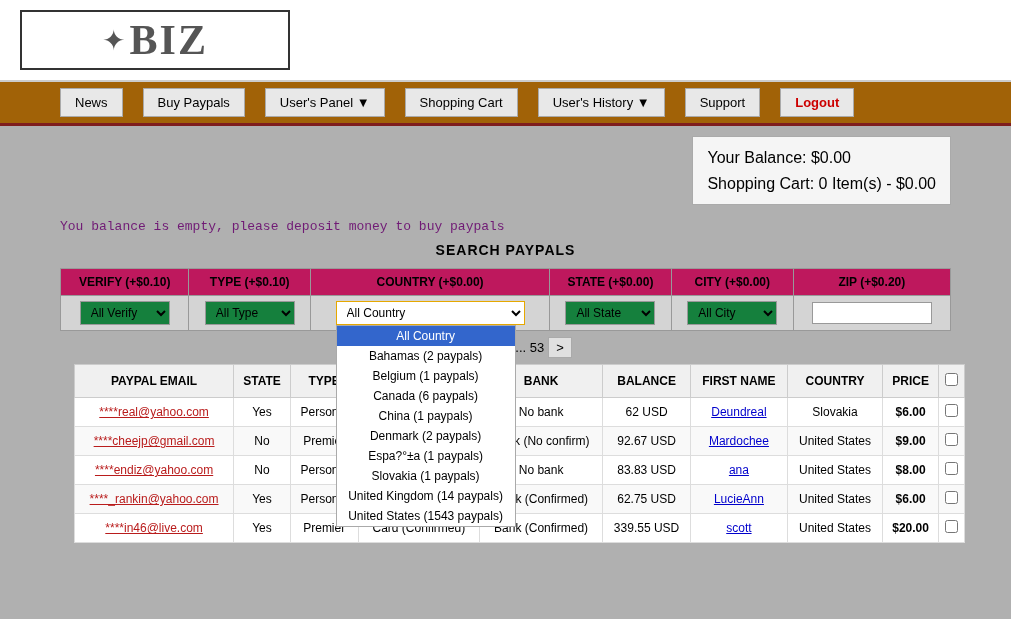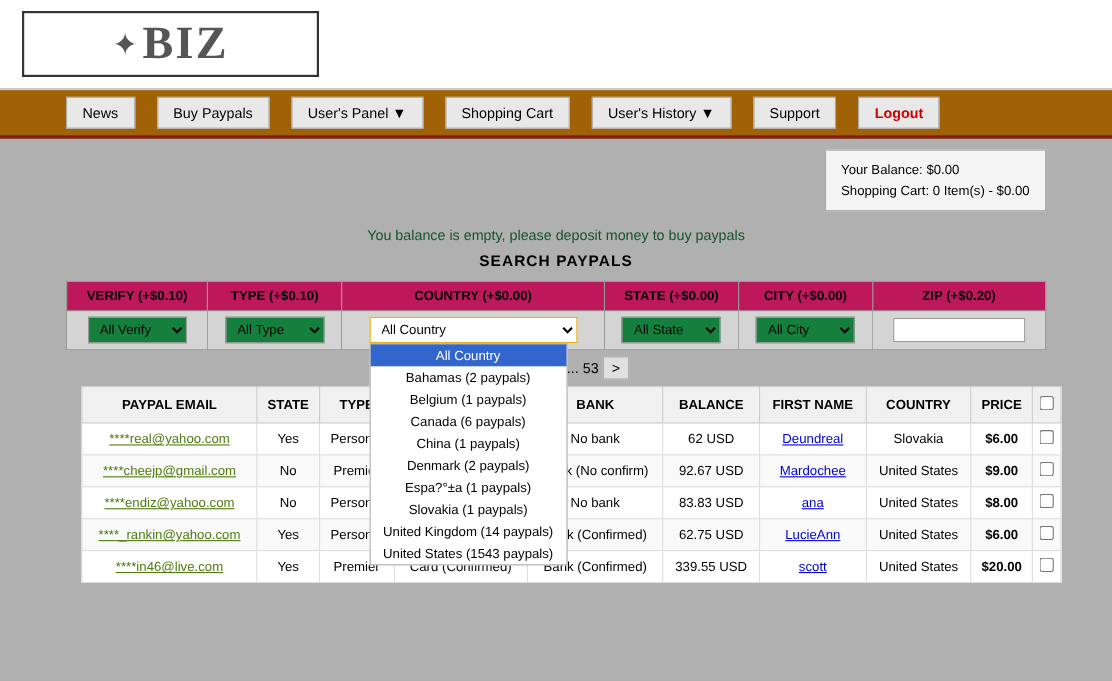--- a/index.html
+++ b/index.html
@@ -60,32 +60,32 @@
     
     .balance-area {
       display: flex;
       justify-content: flex-end;
       padding: 10px 60px 4px;
     }
     .balance-box {
       background: #f5f5f5;
       border: 1px solid #aaa;
       padding: 8px 14px;
-      font-size: 12px;
+      font-size: 16px;
       line-height: 1.6;
     }
     
     .main {
       padding: 0 60px 20px;
     }
     .notice {
-      text-align: center;
       padding: 10px 0 4px;
       font-size: 13px;
-      color: #14532d;
+      color: #701a75;
+      font-family: Liberation Mono, monospace;
     }
     .search-title {
       text-align: center;
       font-weight: bold;
       font-size: 14px;
       padding: 4px 0 10px;
       letter-spacing: 1px;
     }
     
     .filter-table {
@@ -196,21 +196,21 @@
     }
     .results-table td {
       border: 1px solid #ddd;
       padding: 6px 6px;
       text-align: center;
       font-size: 12px;
       background: #fff;
       white-space: nowrap;
     }
     .results-table tr:nth-child(even) td { background: #f9f9f9; }
-    .email-link { color: #4d7c0f; }
+    .email-link { color: #b91c1c; }
     .first-name-link { color: #0000cc; }
     .price { font-weight: bold; }
     .checkbox-th { width: 24px; }
     .check-input { cursor: pointer; }
     .select-all-check { cursor: pointer; }
   </style>
 </head>
 <body>
 
 <div class="header">

